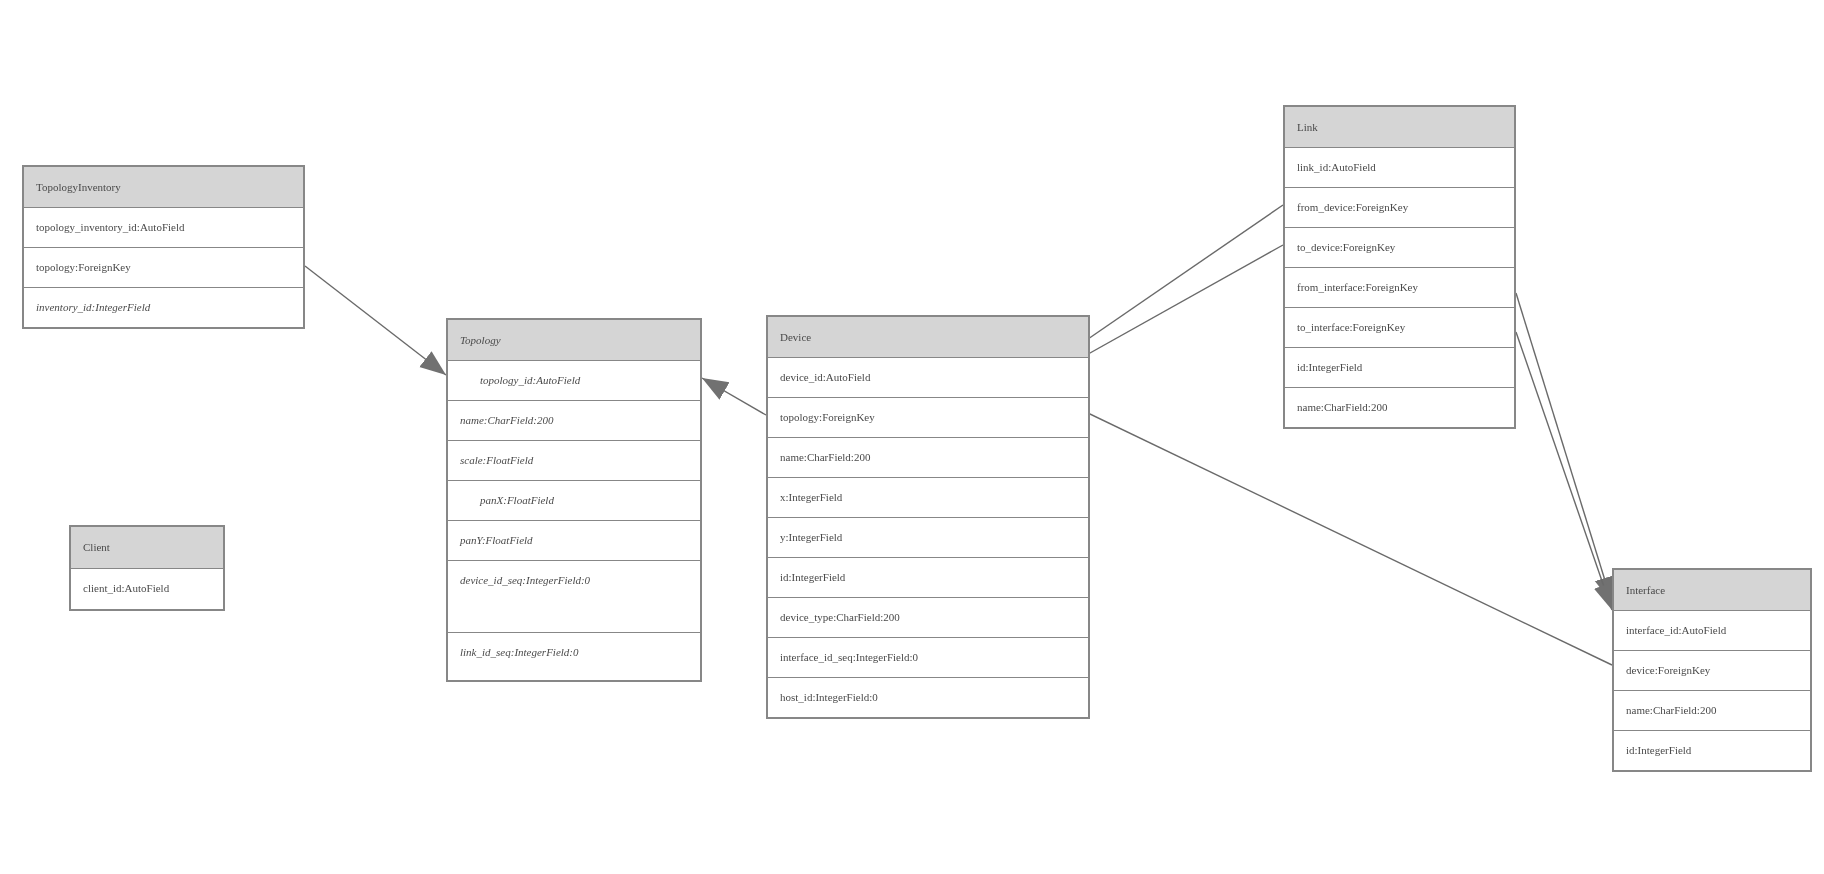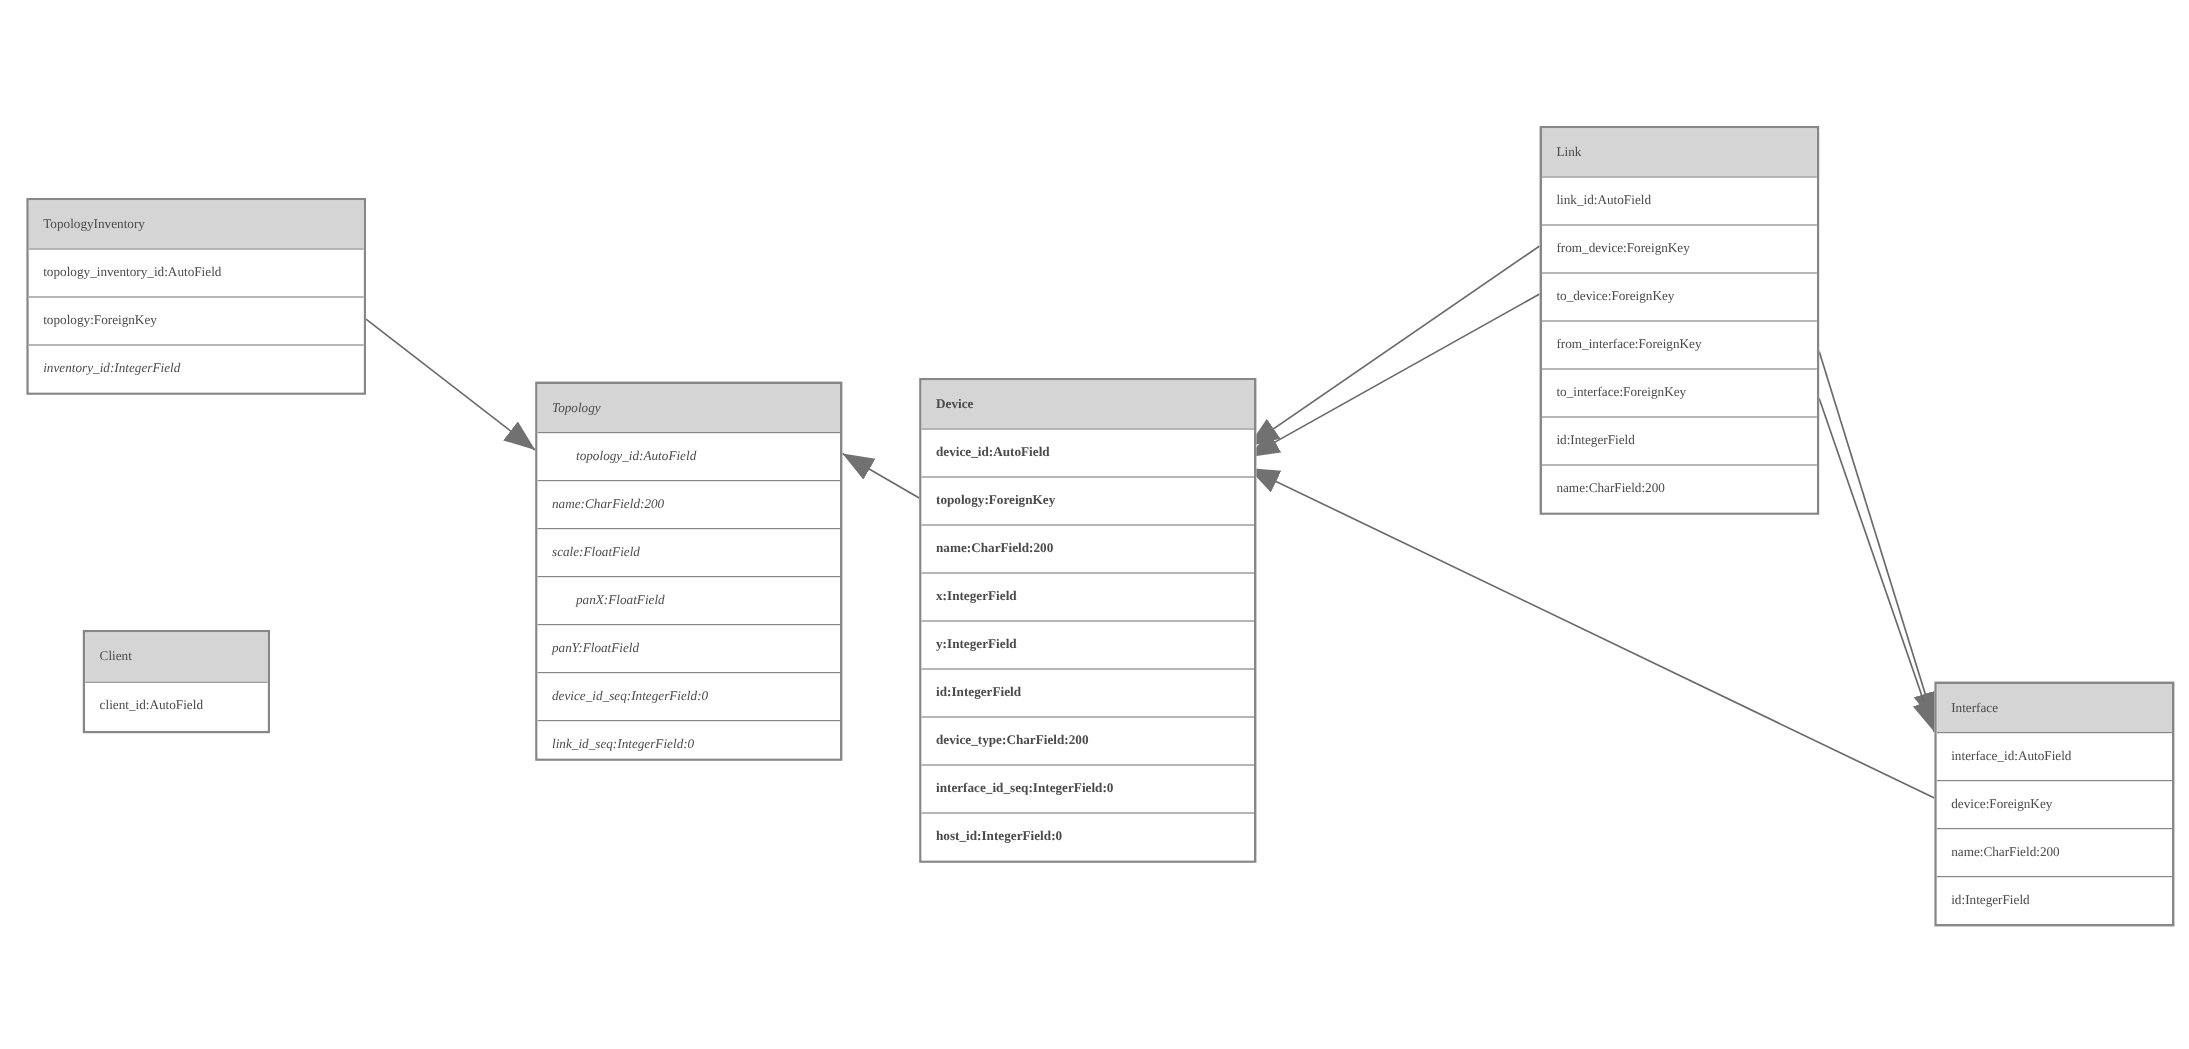--- a/index.html
+++ b/index.html
@@ -90,27 +90,27 @@
         <div class="erd-row" style="height: 40px; line-height: 38px; font-style: italic;">inventory_id:IntegerField</div>
       </div>
       <div class="erd-table" style="left: 446px; top: 318px; width: 256px; font-style: italic;">
         <div class="erd-header" style="height: 40px; line-height: 40px;">Topology</div>
         <div class="erd-row" style="height: 40px; line-height: 38px; padding-left: 32px;">topology_id:AutoField</div>
         <div class="erd-row" style="height: 40px; line-height: 38px;">name:CharField:200</div>
         <div class="erd-row" style="height: 40px; line-height: 38px;">scale:FloatField</div>
         <div class="erd-row" style="height: 40px; line-height: 38px; padding-left: 32px;">panX:FloatField</div>
         <div class="erd-row" style="height: 40px; line-height: 38px;">panY:FloatField</div>
         <div class="erd-row" style="height: 40px; line-height: 38px;">device_id_seq:IntegerField:0</div>
-        <div class="erd-row" style="height: 32px; line-height: 38px;">link_id_seq:IntegerField:0</div>
+        <div class="erd-row" style="height: 48px; line-height: 38px; margin-top: 32px;">link_id_seq:IntegerField:0</div>
       </div>
       <div class="erd-table" style="left: 69px; top: 525px; width: 156px;">
         <div class="erd-header" style="height: 41px; line-height: 41px;">Client</div>
         <div class="erd-row" style="height: 41px; line-height: 39px;">client_id:AutoField</div>
       </div>
-      <div class="erd-table" style="left: 766px; top: 315px; width: 281px; font-weight: bold;">
+      <div class="erd-table" style="left: 766px; top: 315px; width: 324px;">
         <div class="erd-header" style="height: 40px; line-height: 40px;">Device</div>
         <div class="erd-row" style="height: 40px; line-height: 38px;">device_id:AutoField</div>
         <div class="erd-row" style="height: 40px; line-height: 38px;">topology:ForeignKey</div>
         <div class="erd-row" style="height: 40px; line-height: 38px;">name:CharField:200</div>
         <div class="erd-row" style="height: 40px; line-height: 38px;">x:IntegerField</div>
         <div class="erd-row" style="height: 40px; line-height: 38px;">y:IntegerField</div>
         <div class="erd-row" style="height: 40px; line-height: 38px;">id:IntegerField</div>
         <div class="erd-row" style="height: 40px; line-height: 38px;">device_type:CharField:200</div>
         <div class="erd-row" style="height: 40px; line-height: 38px;">interface_id_seq:IntegerField:0</div>
         <div class="erd-row" style="height: 40px; line-height: 38px;">host_id:IntegerField:0</div>

